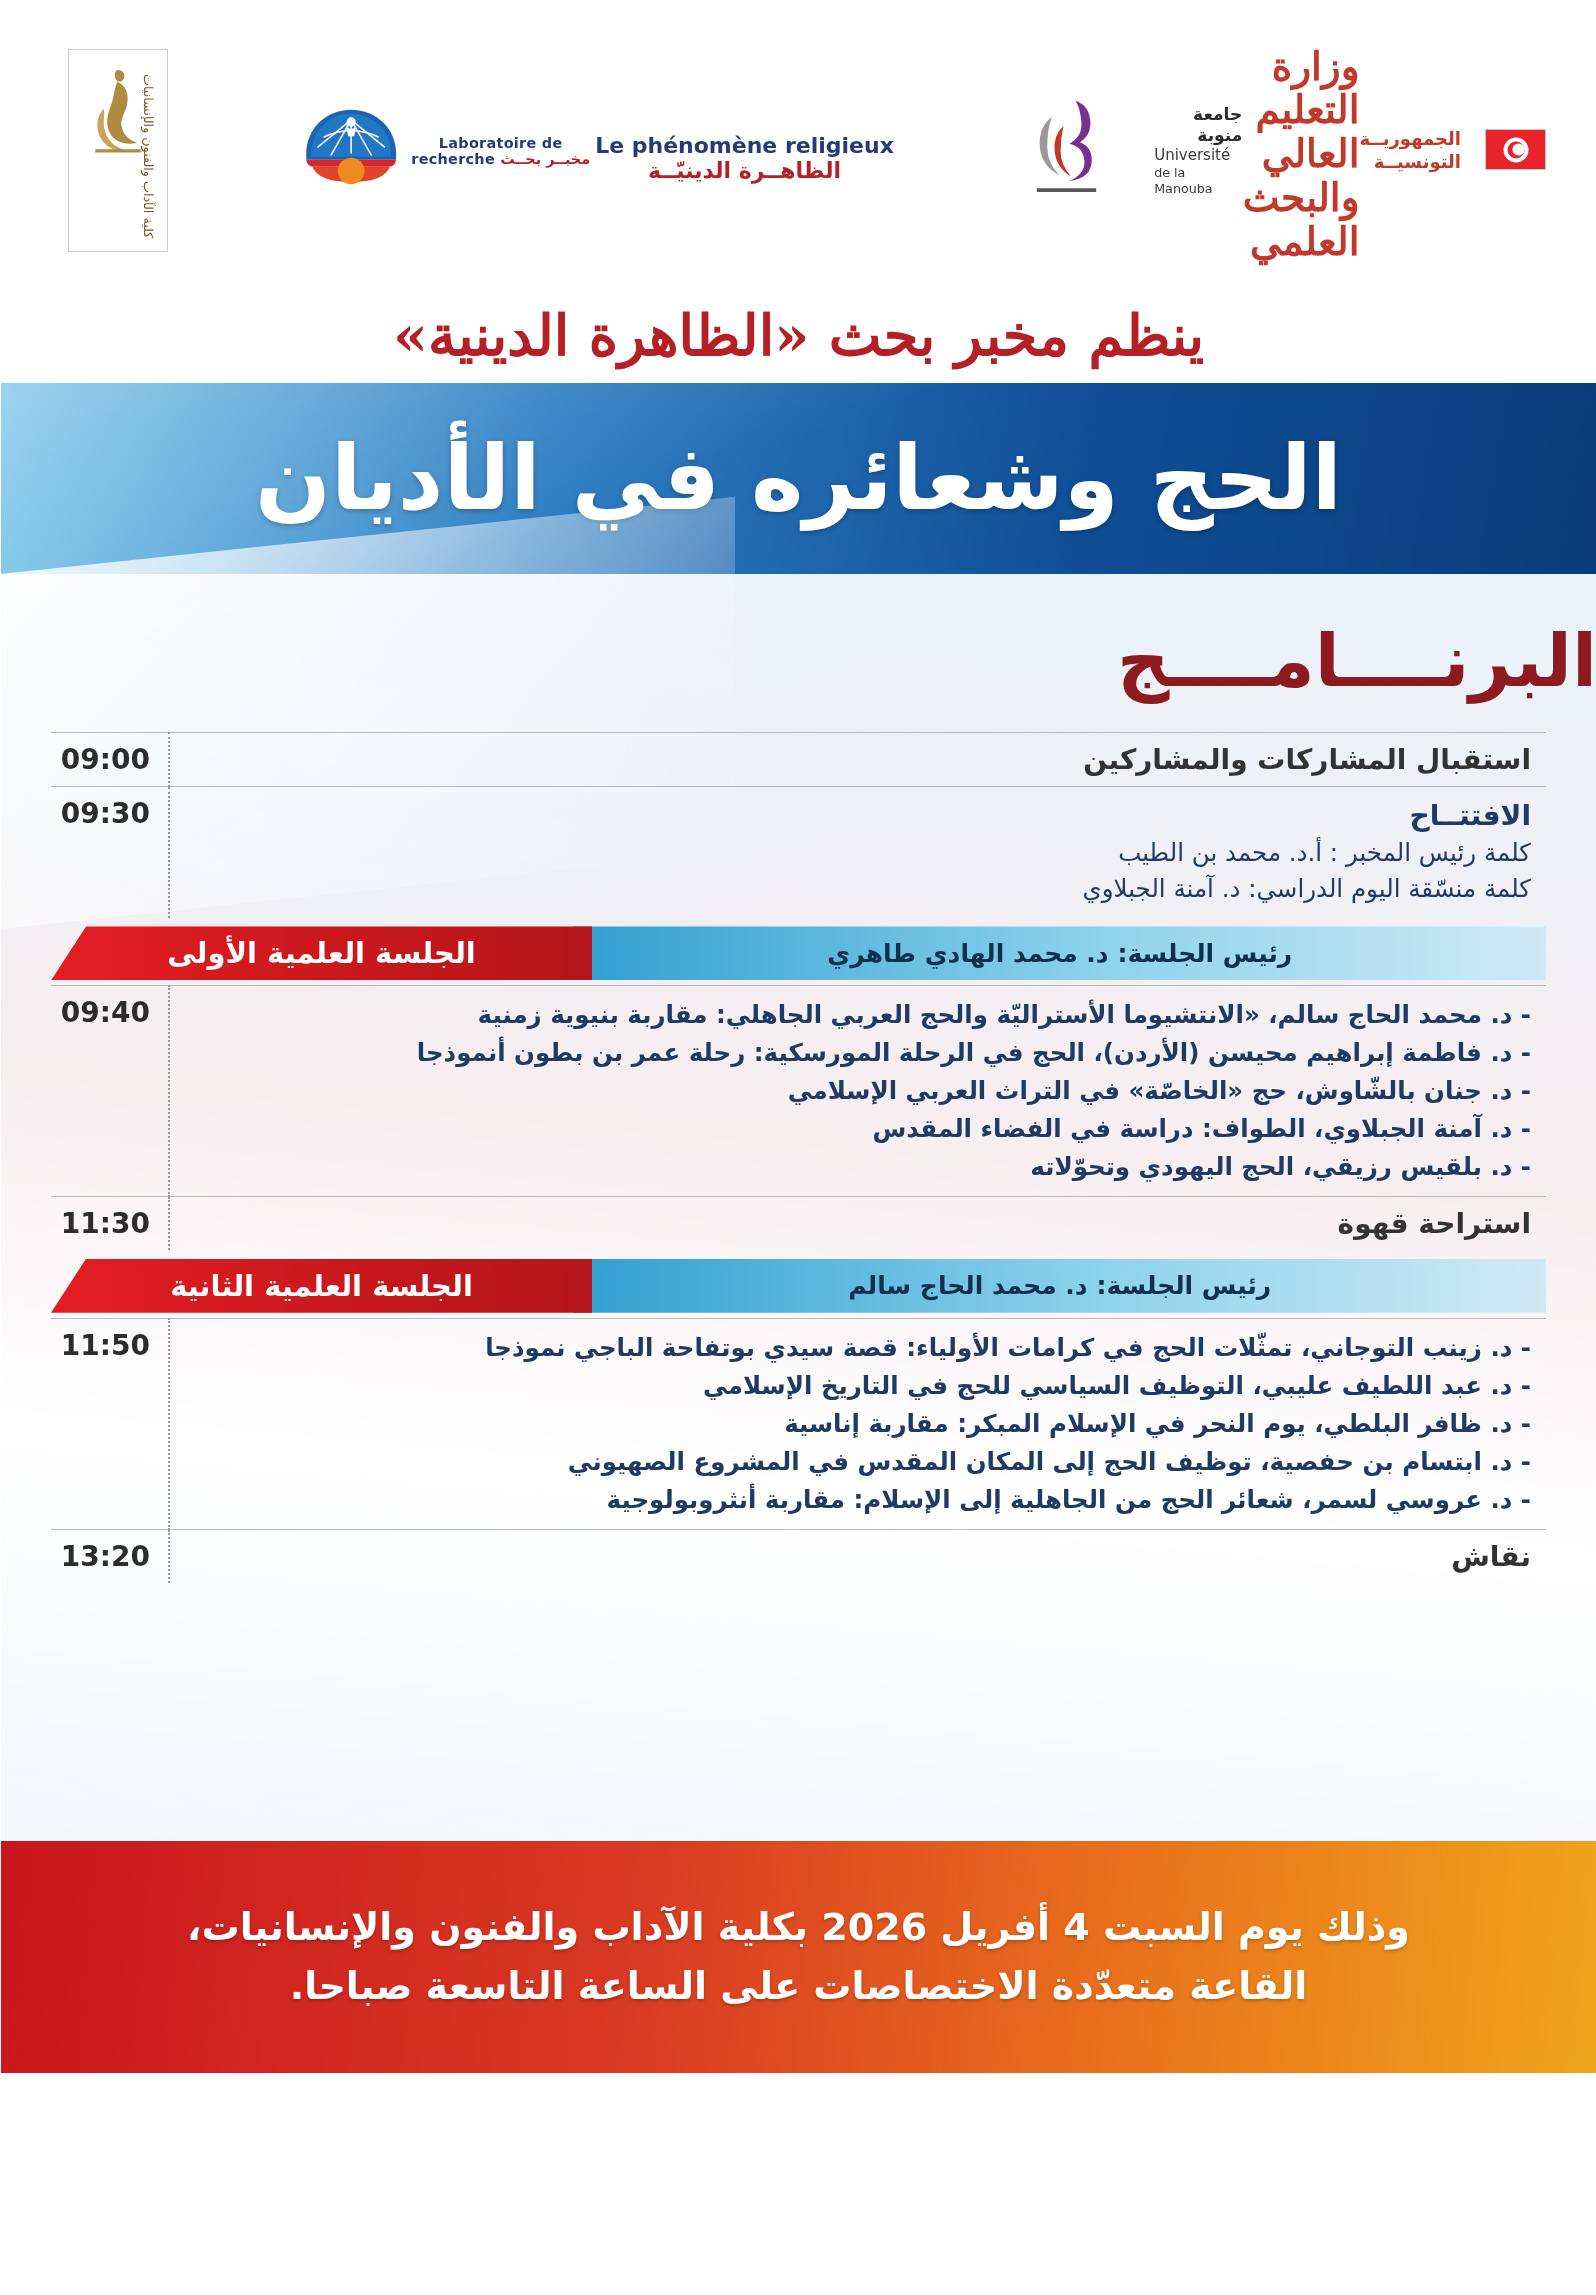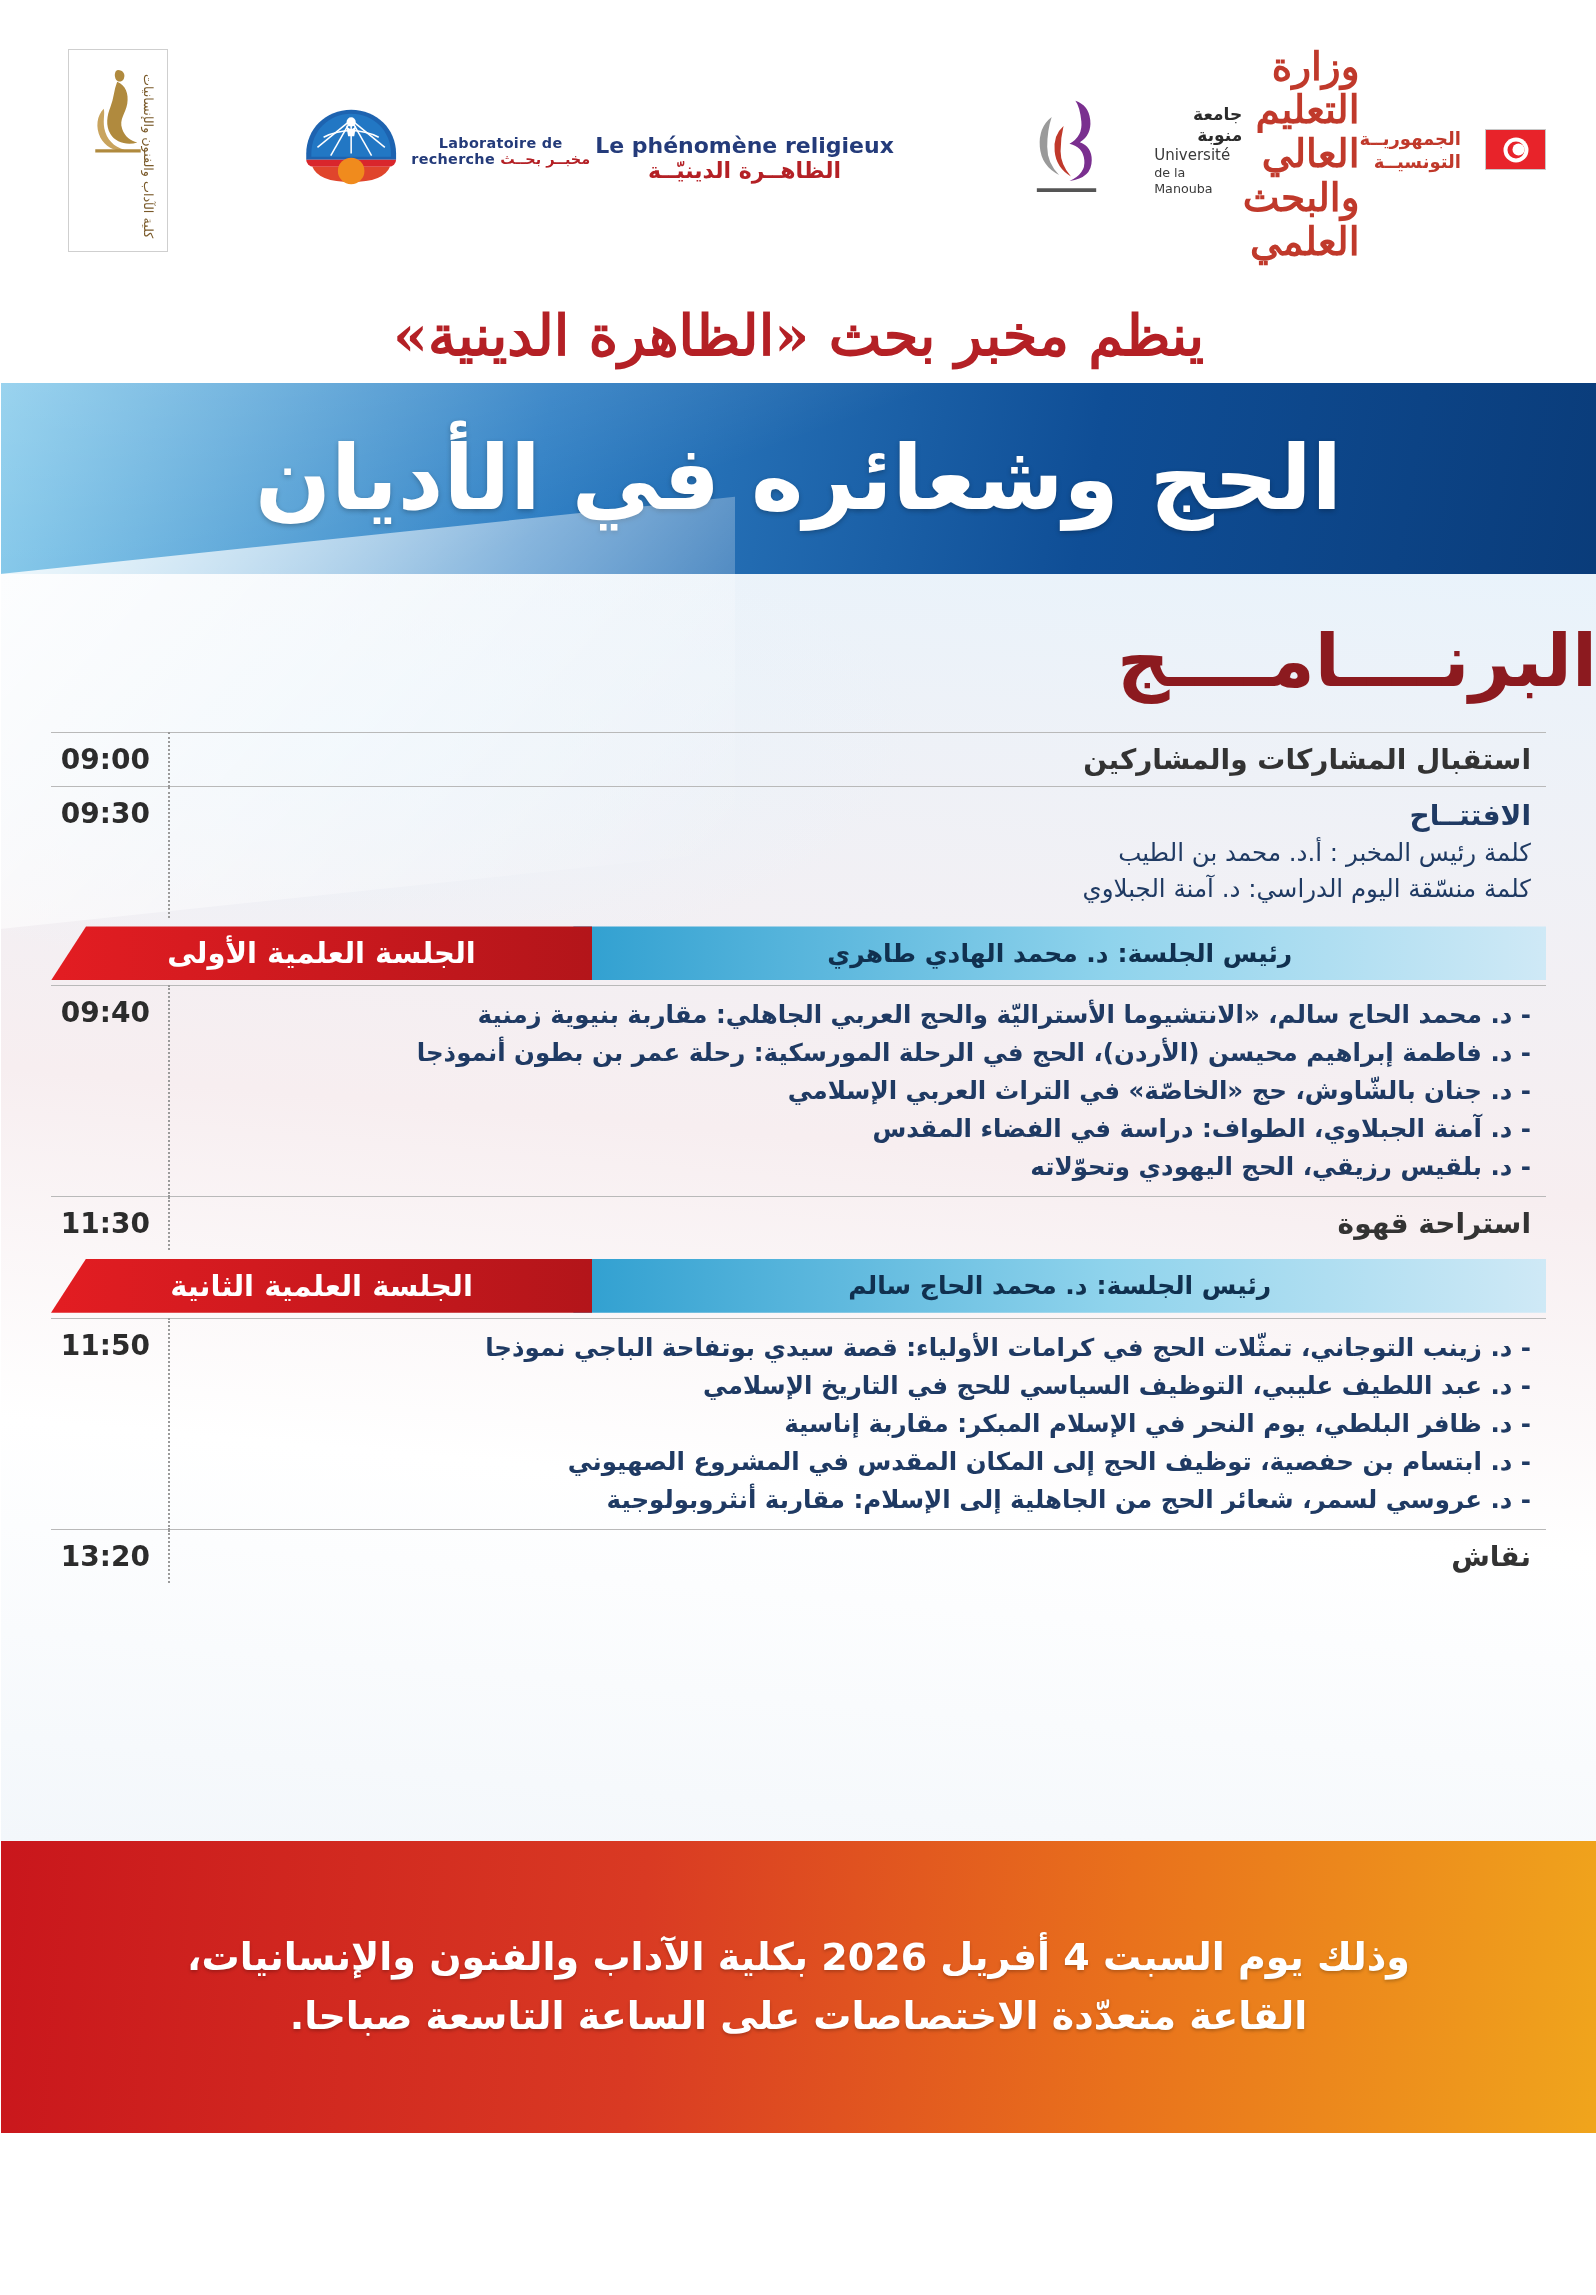--- a/index.html
+++ b/index.html
@@ -210,21 +210,21 @@
     width: 541px;
     background: linear-gradient(90deg,#e31d22 0%, #b3151a 100%);
     display:flex; align-items:center; justify-content:center;
     color:#fff; font-size:29px; font-weight:bold;
     clip-path: polygon(35px 0, 100% 0, 100% 100%, 0 100%);
     margin-right:-18.6px;
   }
 
   
   .footer {
-    height: 292px;
+    height: 232px;
     background: linear-gradient(95deg,#c9161c 0%, #d93a23 40%, #e9711c 70%, #f0a51c 100%);
     display:flex; align-items:center; justify-content:center;
     text-align:center;
     padding: 15px 59px;
   }
   .footer p {
     margin:0; color:#fff; font-size: 38px; font-weight:bold; line-height:1.55;
     text-shadow: 0 1.7px 3.4px rgba(0,0,0,.22);
   }
 </style>

